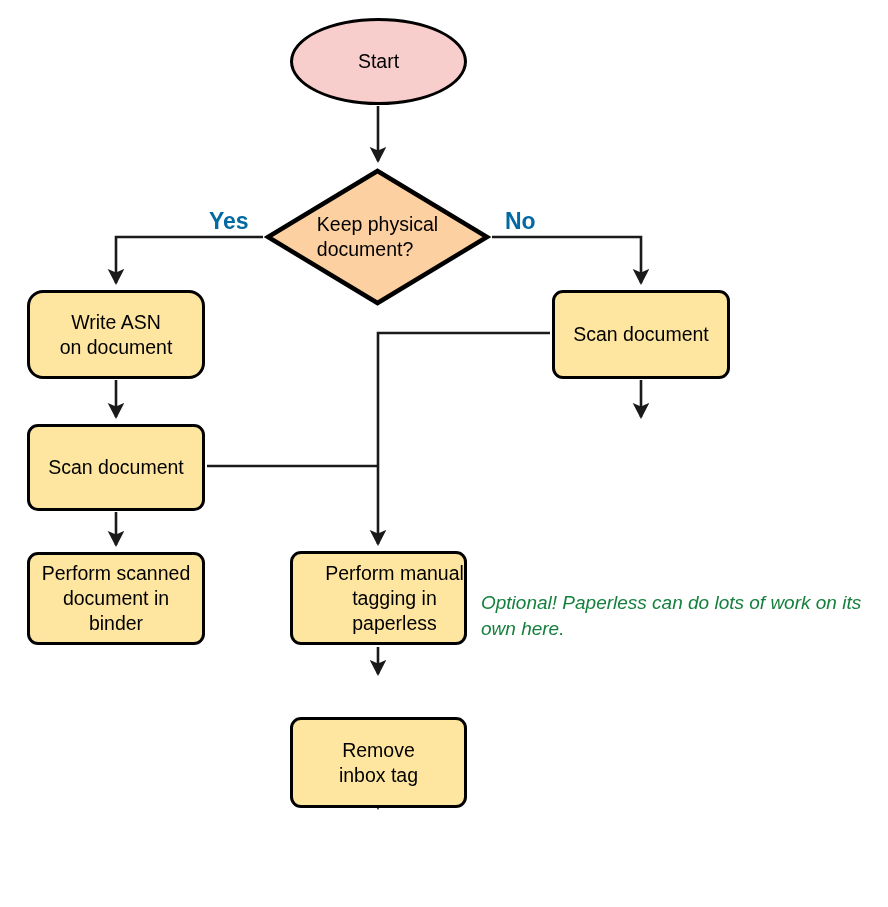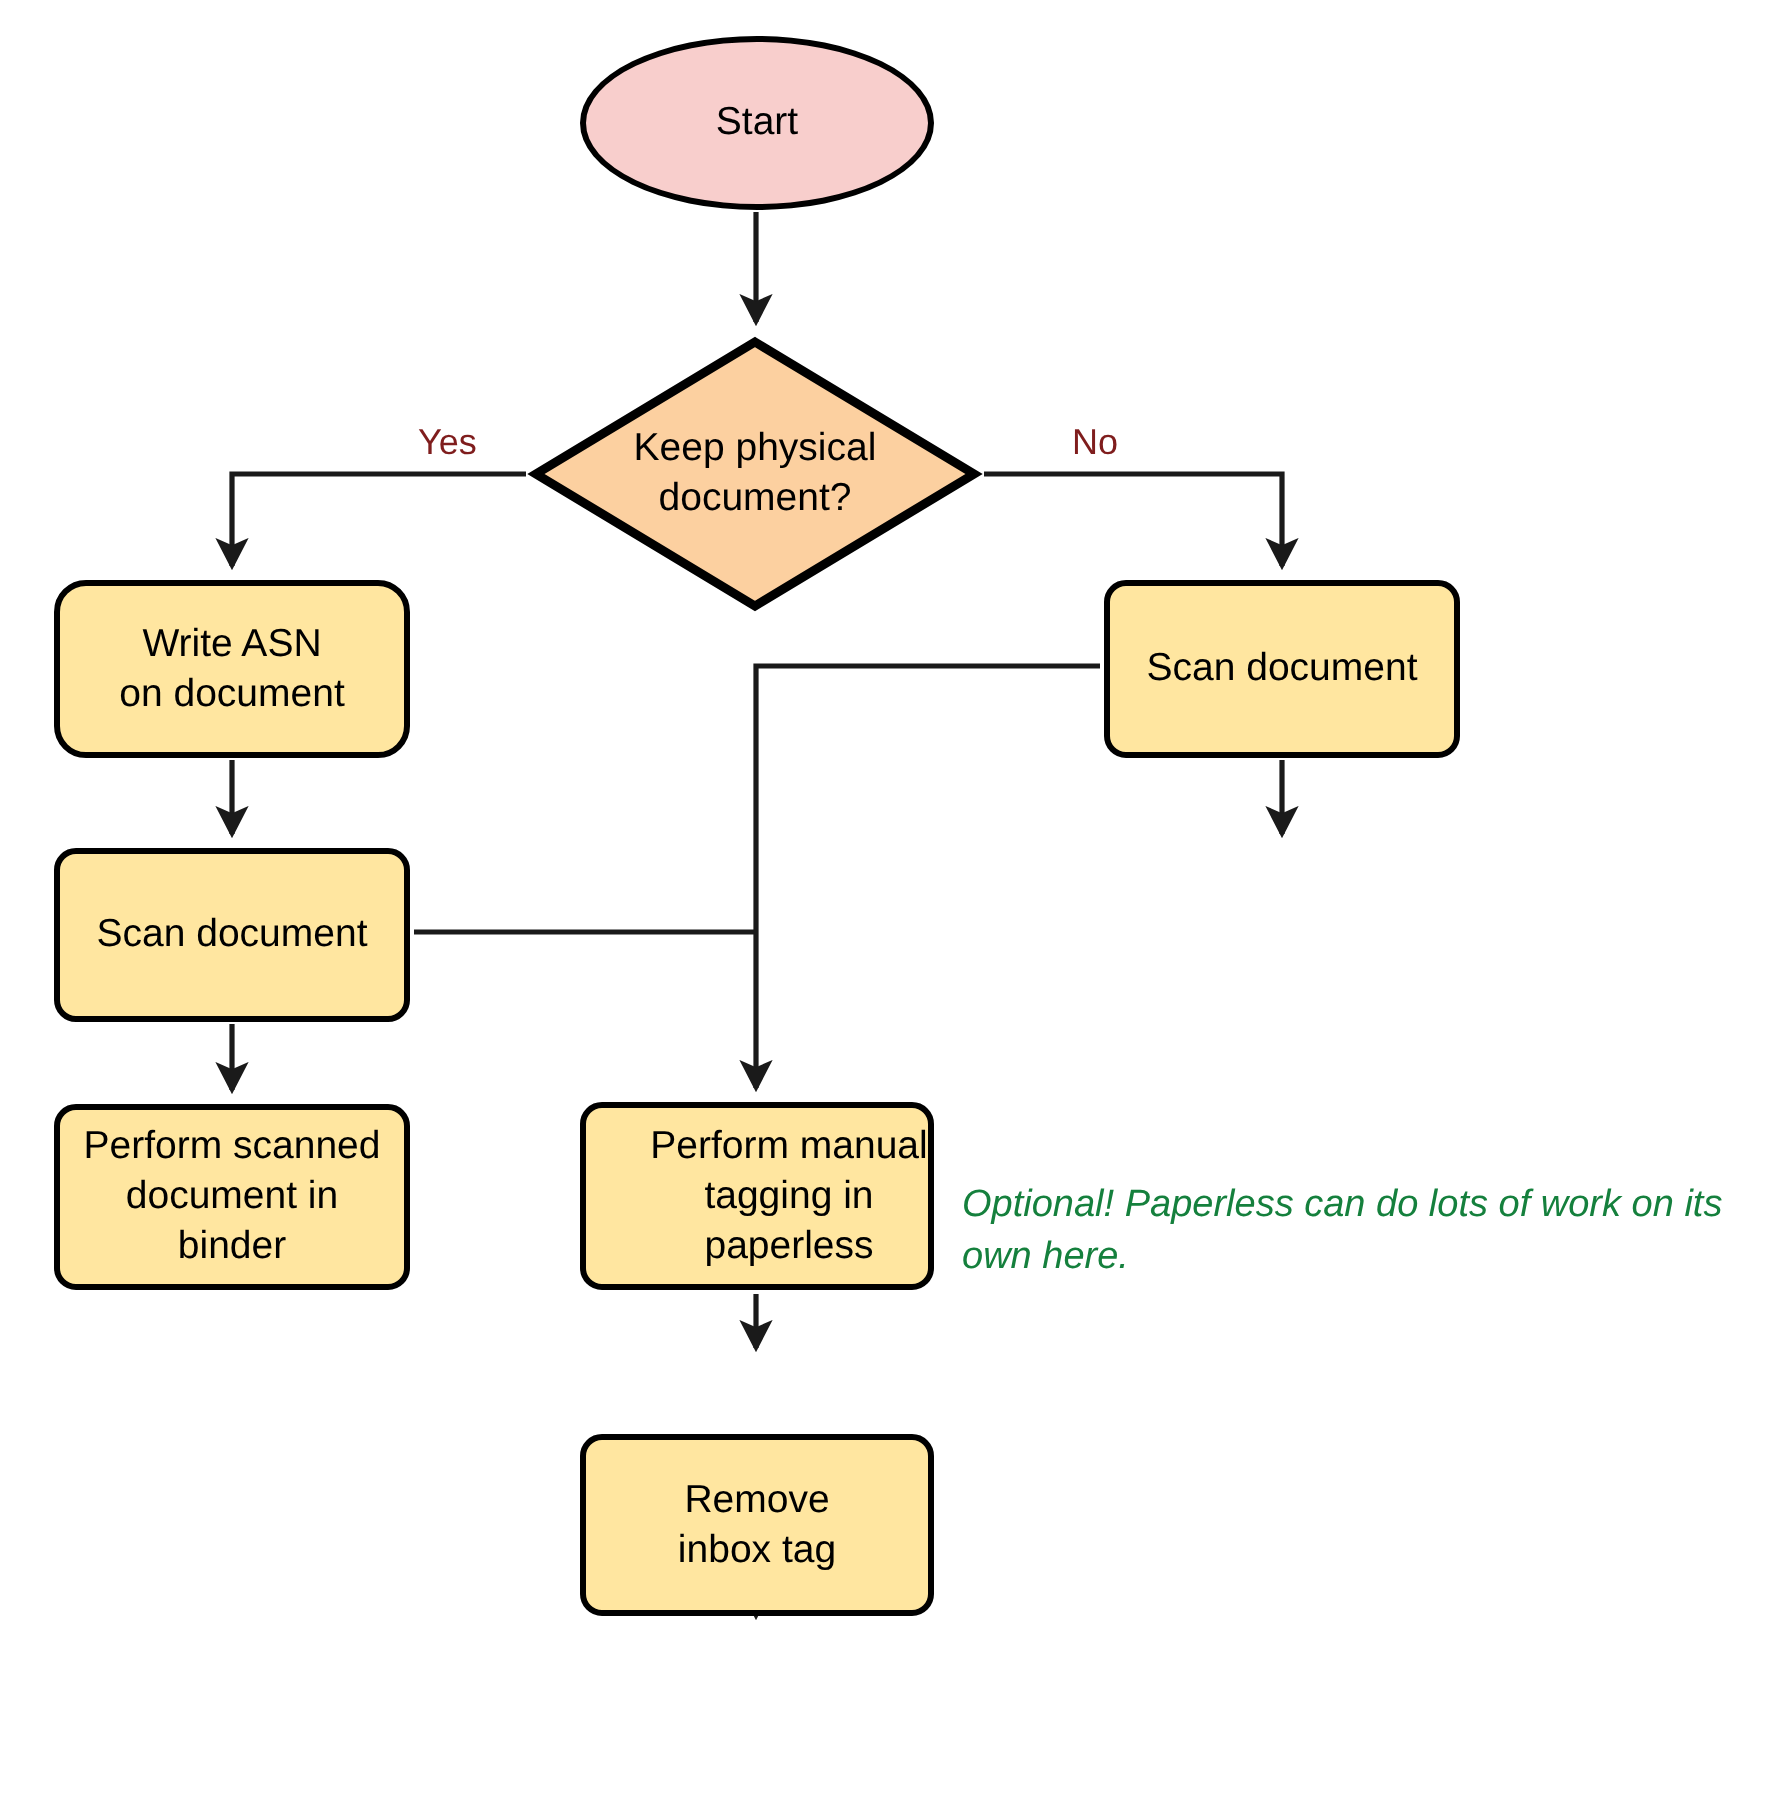--- a/index.html
+++ b/index.html
@@ -62,33 +62,33 @@
   }
   .node-decision-label {
     position: absolute;
     left: 0;
     top: 0;
     width: 100%;
     height: 100%;
     display: flex;
     align-items: center;
     justify-content: center;
-    text-align: center;
     font-size: 19.5px;
     line-height: 25px;
     color: #000000;
     white-space: pre-line;
   }
   .edge-label {
     position: absolute;
-    font-size: 18px;
+    font-size: 23px;
     line-height: 20px;
-    color: #7f1d1d;
+    color: #0369a1;
     z-index: 4;
     white-space: nowrap;
+    font-weight: bold;
   }
   .annotation {
     position: absolute;
     font-size: 19px;
     line-height: 26px;
     font-style: italic;
     color: #15803d;
     z-index: 4;
   }
 </style>
@@ -153,17 +153,17 @@
   <div class="node node-process" style="left:290px; top:551px; width:177px; height:94px;padding-left:32px;">Perform manual
 tagging in
 paperless</div>
 
   <div class="node node-process" style="left:290px; top:681px; width:177px; height:91px;margin-top:36px;">Remove
 inbox tag</div>
 
 
   <div class="edge-label" style="left:209px; top:211px;">Yes</div>
 
-  <div class="edge-label" style="left:536px; top:211px;">No</div>
+  <div class="edge-label" style="left:505px; top:211px;">No</div>
 
   <div class="annotation" style="left:481px; top:590px; width:404px;">Optional! Paperless can do lots of work on its own here.</div>
 
 </div>
 
 </body></html>

